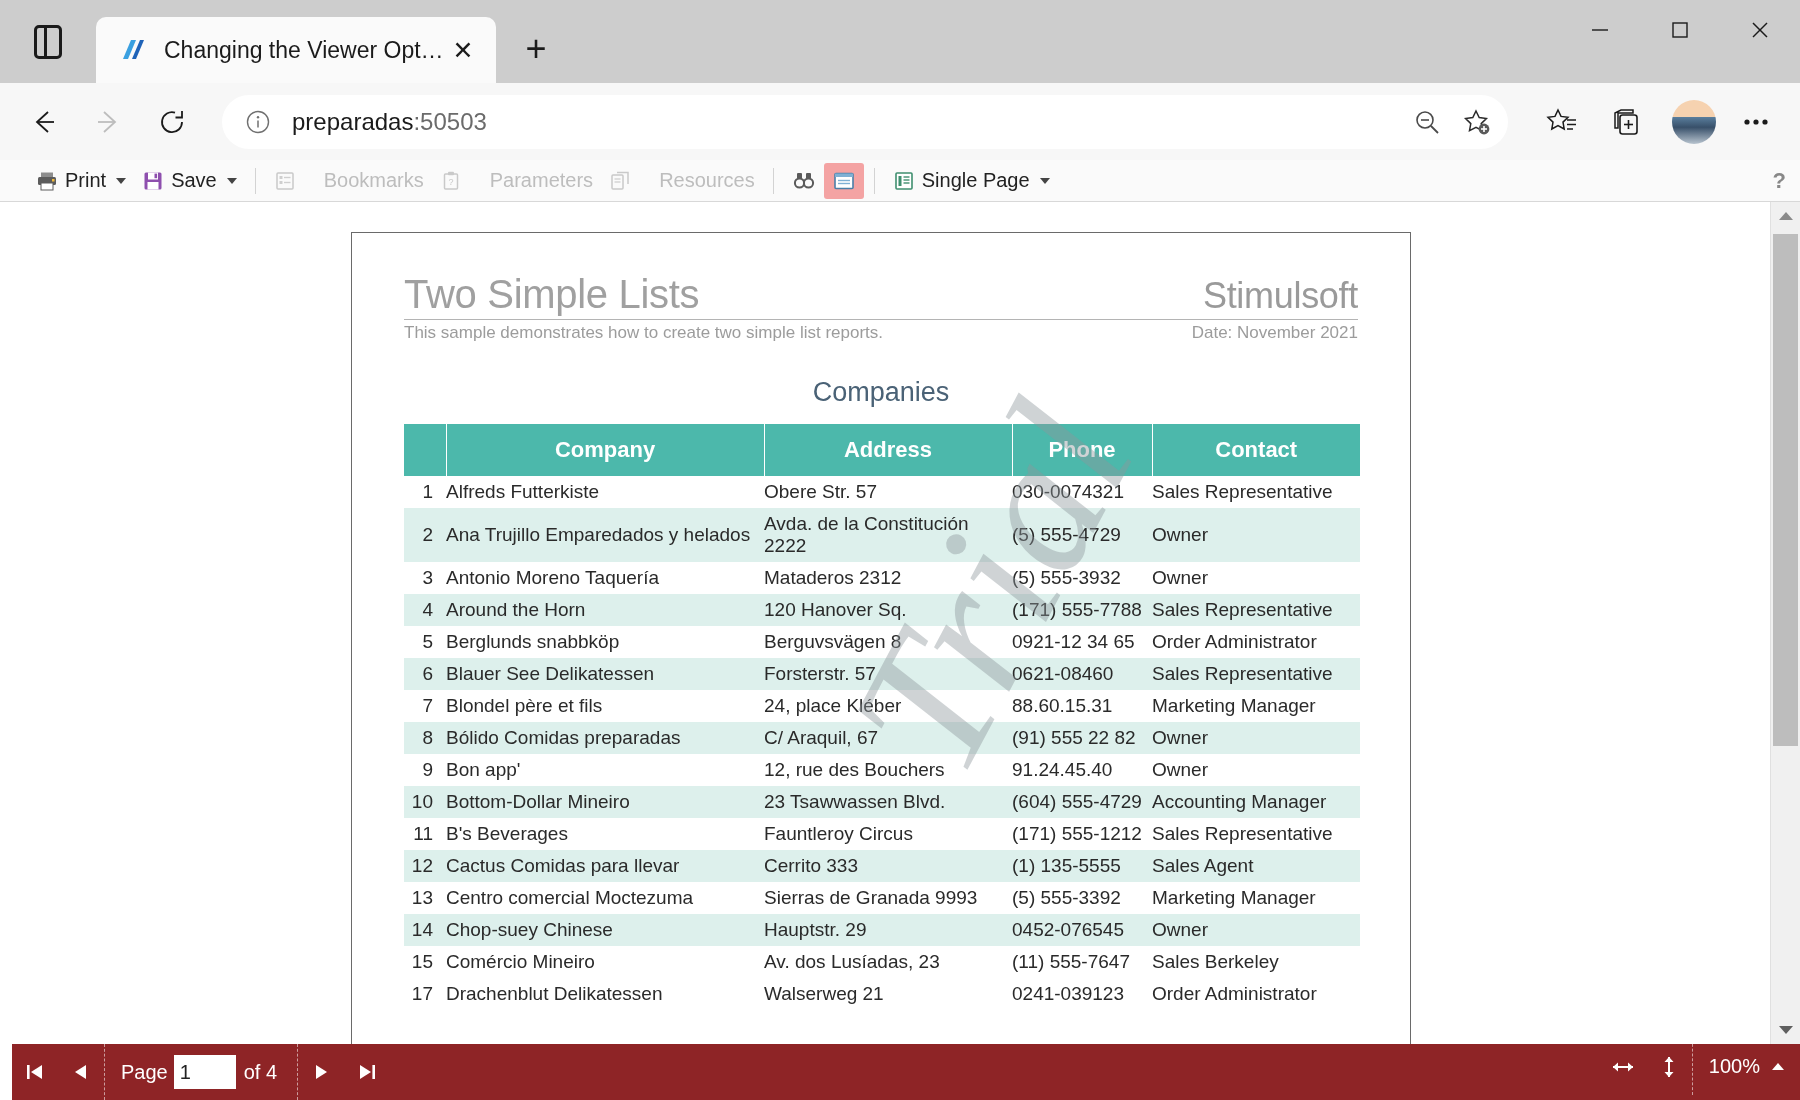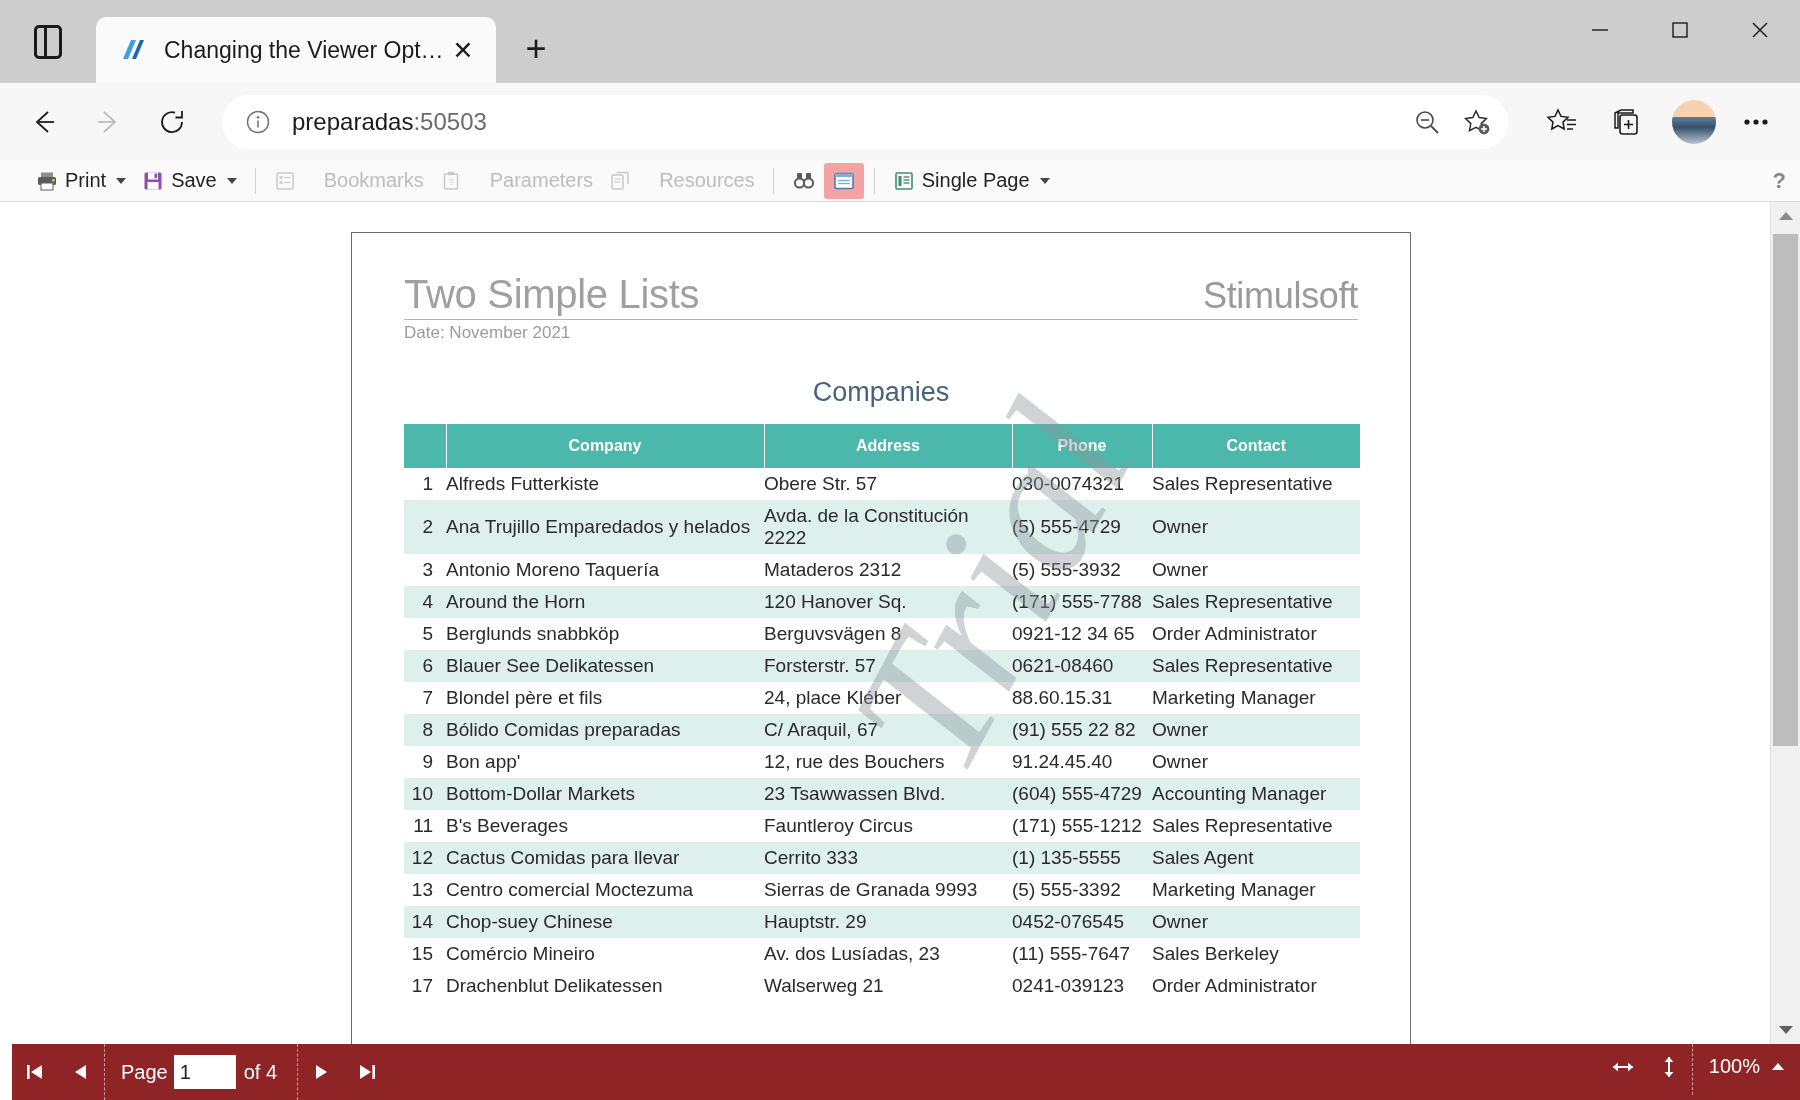--- a/index.html
+++ b/index.html
@@ -182,21 +182,21 @@
   .rep-date { font-size: 17px; color: #9c9c9c; }
 
   .rep-section-title {
     text-align: center; font-size: 27px; color: #4a6276;
     margin-top: 34px; margin-bottom: 16px;
   }
 
   table.rep { width: 100%; border-collapse: collapse; table-layout: fixed; }
   table.rep th {
     background: #4cb8ab; color: #ffffff;
-    font-size: 16px; font-weight: bold;
+    font-size: 22px; font-weight: bold;
     padding: 13px 0; text-align: center;
     border-right: 1px solid #ffffff;
   }
   table.rep th:last-child { border-right: none; }
   table.rep td {
     font-size: 19px; color: #2a2a2a;
     padding: 5px 0; vertical-align: middle;
   }
   table.rep tr.alt td { background: #ddf0ec; }
   .c-num { width: 42px; text-align: right; padding-right: 13px !important; }
@@ -485,20 +485,21 @@
 
       <div class="page">
         <div class="page-inner">
 
           <div class="rep-head">
             <div class="rep-title">Two Simple Lists</div>
             <div class="rep-brand">Stimulsoft</div>
           </div>
           <div class="rep-rule"></div>
           <div class="rep-sub-row">
+            <div class="rep-sub">This sample demonstrates how to create two simple list reports.</div>
             <div class="rep-date">Date: November 2021</div>
           </div>
 
           <div class="rep-section-title">Companies</div>
 
           <table class="rep">
             <thead>
               <tr>
                 <th class="c-num"></th>
                 <th class="c-comp">Company</th>
@@ -566,21 +567,21 @@
                 </tr>
                 <tr>
                   <td class="c-num">9</td>
                   <td class="c-comp">Bon app'</td>
                   <td class="c-addr">12, rue des Bouchers</td>
                   <td class="c-phone">91.24.45.40</td>
                   <td class="c-cont">Owner</td>
                 </tr>
                 <tr class="alt">
                   <td class="c-num">10</td>
-                  <td class="c-comp">Bottom-Dollar Markets</td>
+                  <td class="c-comp">Bottom-Dollar Mineiro</td>
                   <td class="c-addr">23 Tsawwassen Blvd.</td>
                   <td class="c-phone">(604) 555-4729</td>
                   <td class="c-cont">Accounting Manager</td>
                 </tr>
                 <tr>
                   <td class="c-num">11</td>
                   <td class="c-comp">B's Beverages</td>
                   <td class="c-addr">Fauntleroy Circus</td>
                   <td class="c-phone">(171) 555-1212</td>
                   <td class="c-cont">Sales Representative</td>

